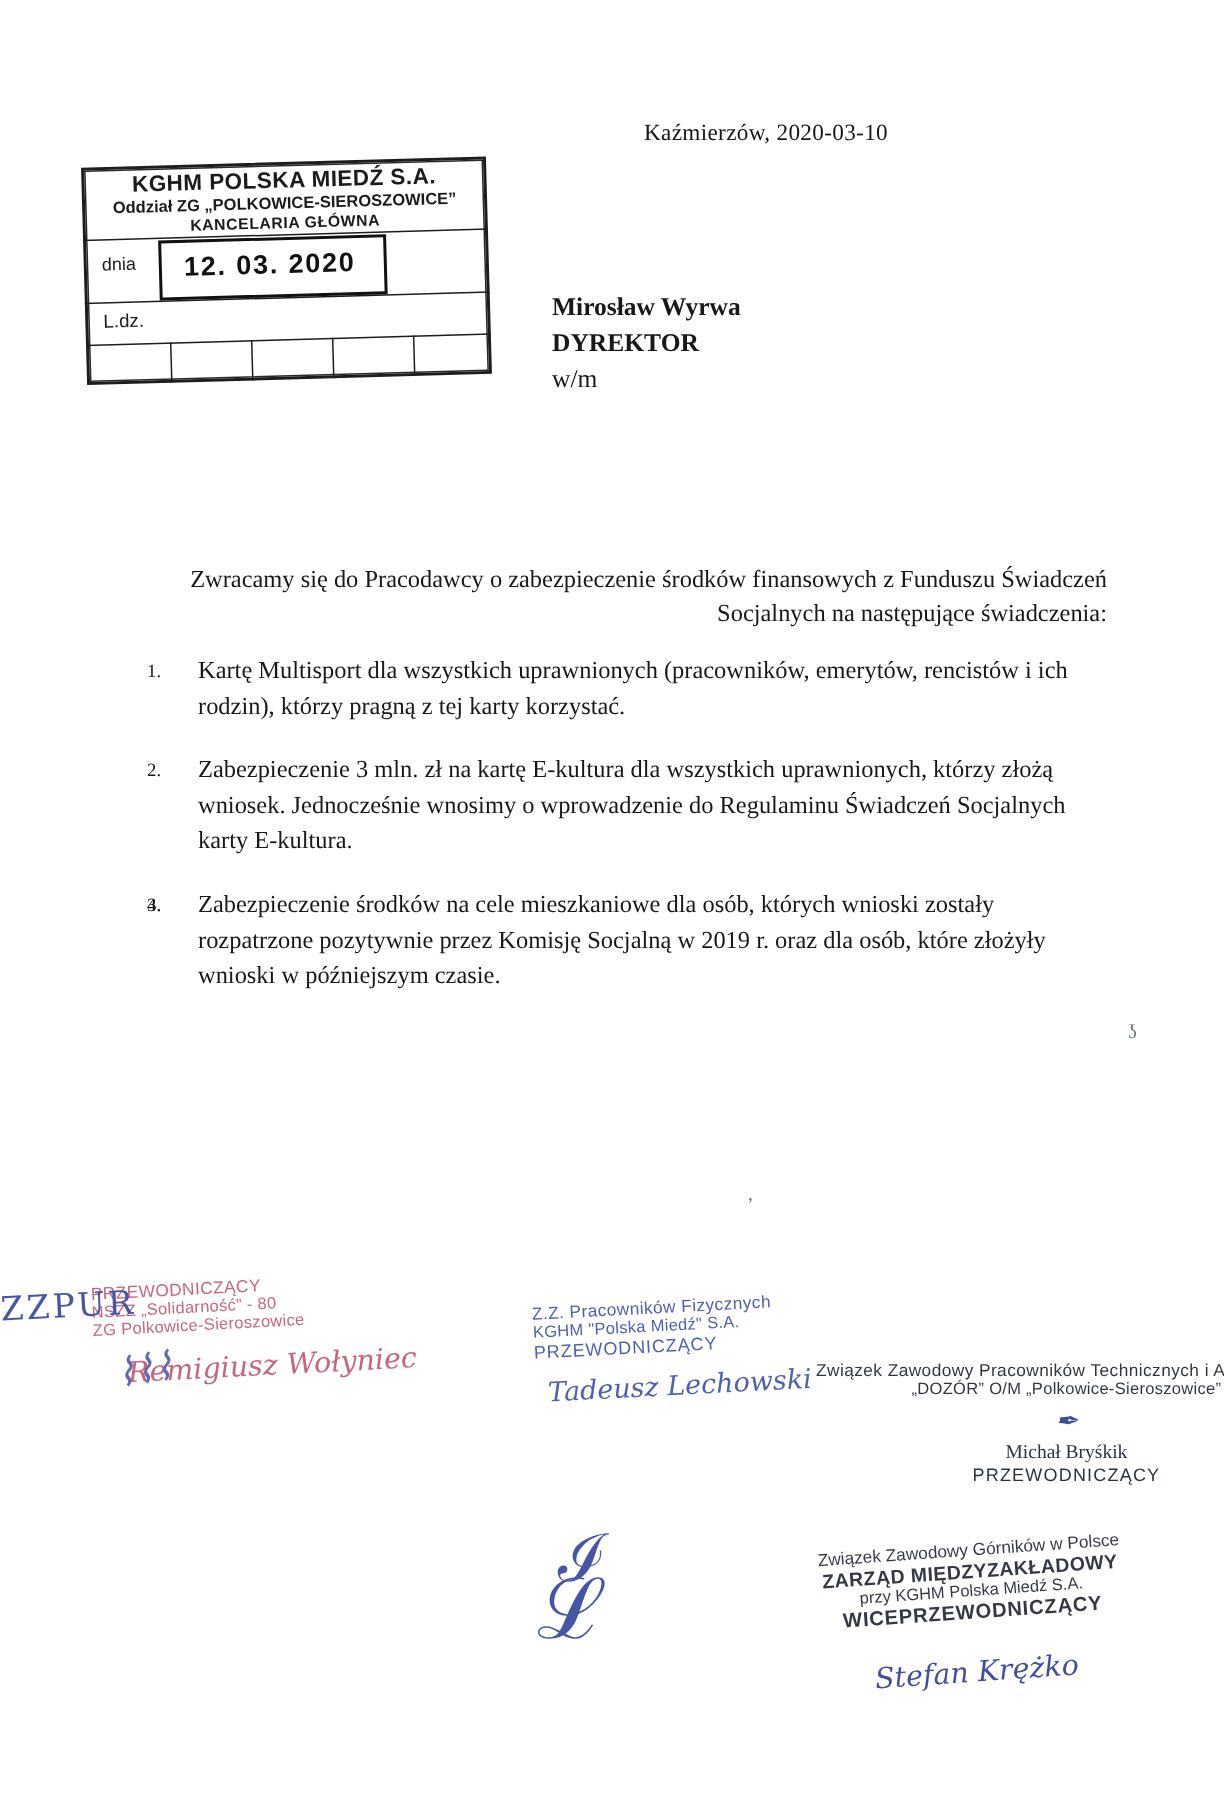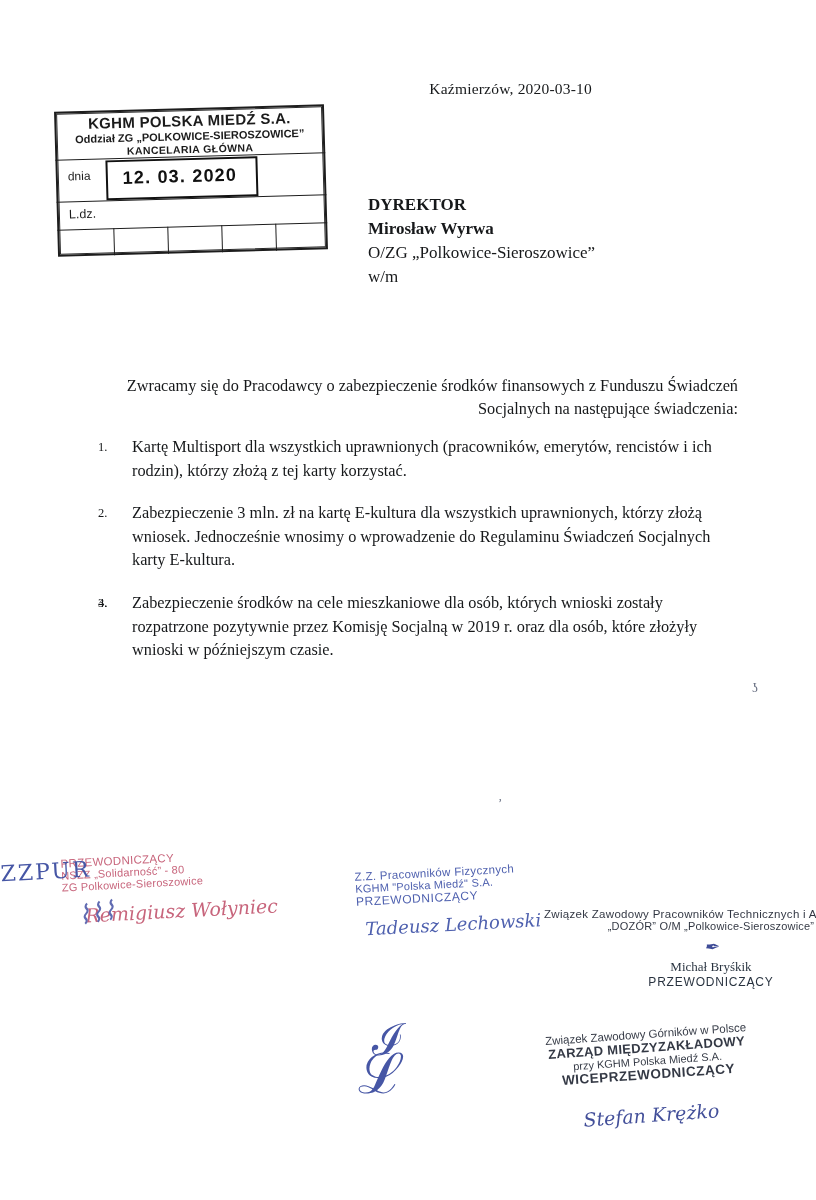--- a/index.html
+++ b/index.html
@@ -355,33 +355,32 @@
     <div class="stamp-title">KGHM POLSKA MIEDŹ S.A.</div>
     <div class="stamp-sub1">Oddział ZG „POLKOWICE-SIEROSZOWICE”</div>
     <div class="stamp-sub2">KANCELARIA GŁÓWNA</div>
     <div class="stamp-dnia">dnia</div>
     <div class="stamp-date-box"></div>
     <div class="stamp-date">12. 03. 2020</div>
     <div class="stamp-ldz">L.dz.</div>
   </div>
 
   <div class="addressee">
+    <div class="ln b">Mirosław Wyrwa</div>
     <div class="ln b">DYREKTOR</div>
-    <div class="ln b">Mirosław Wyrwa</div>
-    <div class="ln">O/ZG „Polkowice-Sieroszowice”</div>
     <div class="ln">w/m</div>
   </div>
 
   <div class="body-text">
     <p class="para indent">Zwracamy się do Pracodawcy o zabezpieczenie środków finansowych z Funduszu Świadczeń Socjalnych na następujące świadczenia:</p>
 
     <ol class="items">
       <li>
         <span class="num">1.</span>
-        <span>Kartę Multisport dla wszystkich uprawnionych (pracowników, emerytów, rencistów i ich rodzin), którzy złożą z tej karty korzystać.</span>
+        <span>Kartę Multisport dla wszystkich uprawnionych (pracowników, emerytów, rencistów i ich rodzin), którzy pragną z tej karty korzystać.</span>
       </li>
       <li>
         <span class="num">2.</span>
         <span>Zabezpieczenie 3 mln. zł na kartę E-kultura dla wszystkich uprawnionych, którzy złożą wniosek. Jednocześnie wnosimy o wprowadzenie do Regulaminu Świadczeń Socjalnych karty E-kultura.</span>
       </li>
       <li>
         <span class="num">3.</span>
       </li>
       <li>
         <span class="num">4.</span>

